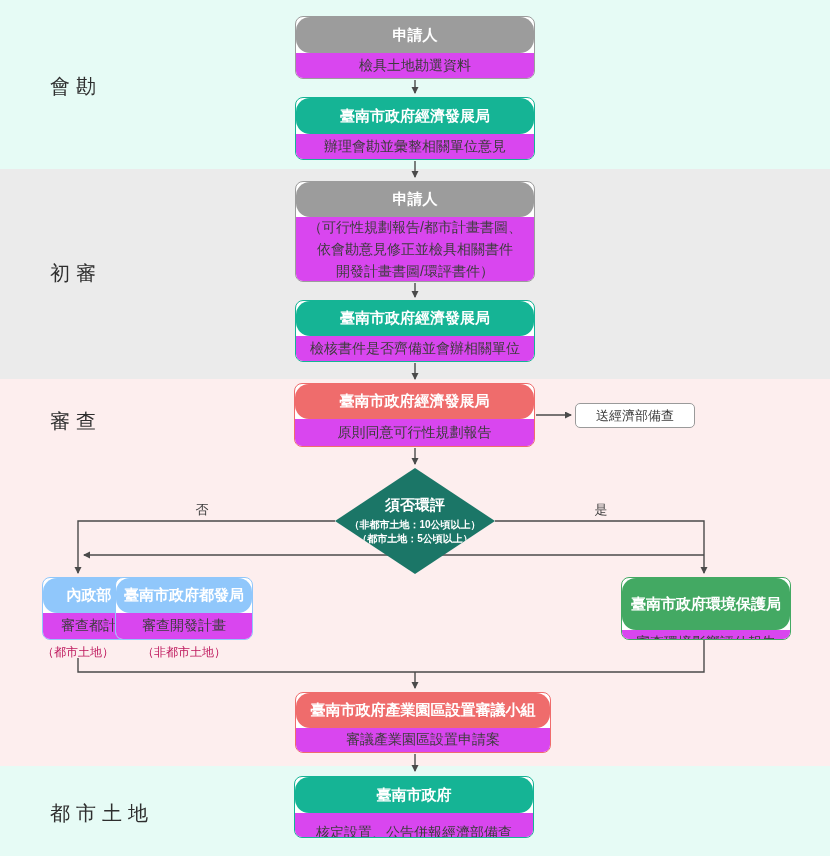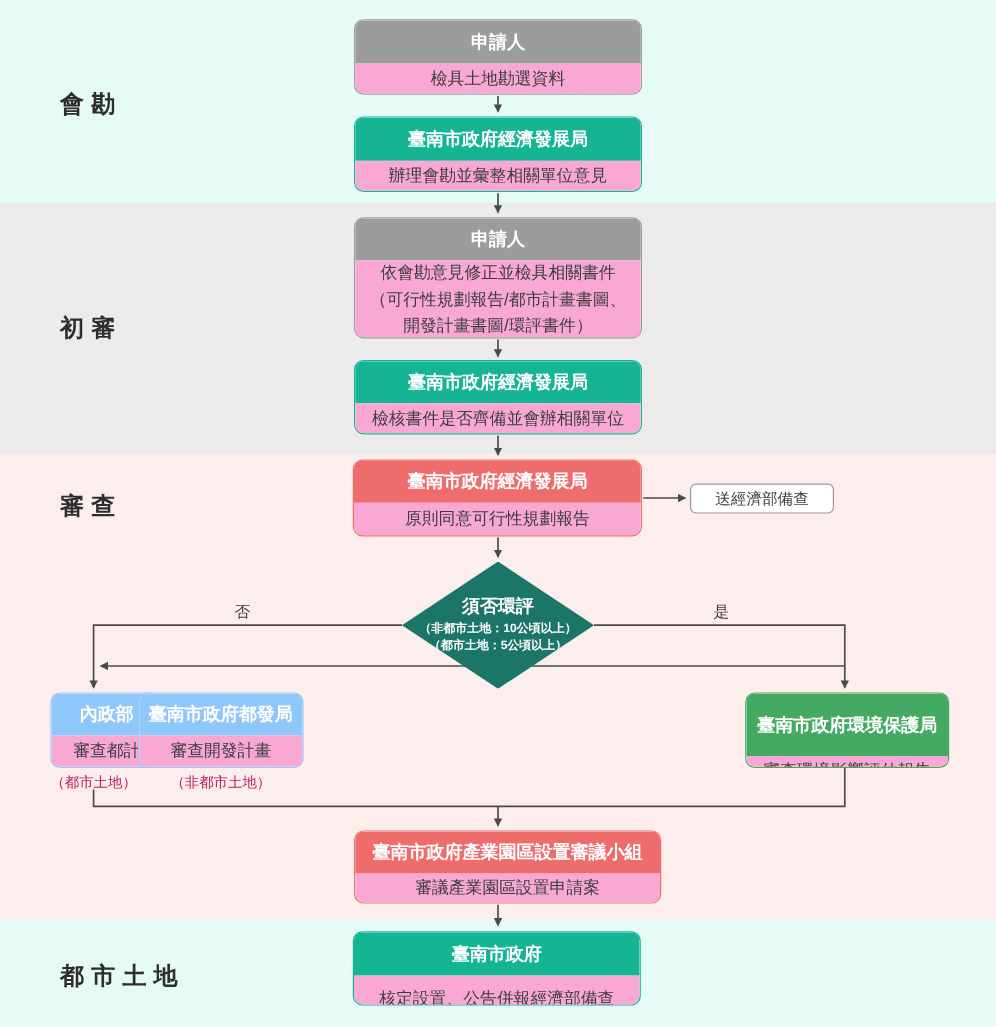--- a/index.html
+++ b/index.html
@@ -6,29 +6,29 @@
   body{font-family:"Liberation Sans","DejaVu Sans",sans-serif;}
   .canvas{position:relative;width:830px;height:856px;overflow:hidden;background:#e6fbf5;}
 
   
   .band{position:absolute;left:0;width:830px;}
   .band-survey{top:0;height:169px;background:#e6fbf5;}
   .band-preliminary{top:169px;height:210px;background:#ebebeb;}
   .band-review{top:379px;height:387px;background:#fdeeee;}
   .band-approval{top:766px;height:90px;background:#e6fbf5;}
 
-  .section-label{position:absolute;font-size:20px;font-weight:bold;color:#2e2e2e;letter-spacing:6px;white-space:nowrap;}
+  .section-label{position:absolute;font-size:20px;font-weight:normal;color:#2e2e2e;letter-spacing:6px;white-space:nowrap;}
 
   
   .wires{position:absolute;left:0;top:0;z-index:1;}
 
   
   .fbox{position:absolute;z-index:2;border:1px solid #999;border-radius:8px;background:#fff;overflow:hidden;box-sizing:border-box;}
-  .fbox-header{display:flex;align-items:center;justify-content:center;height:35px;color:#fff;font-weight:bold;font-size:15px;white-space:nowrap;}
-  .fbox-body{display:flex;flex-direction:column;align-items:center;justify-content:center;background:#f9a8d4;color:#3c3c3c;font-size:14px;padding:0 2px;}
+  .fbox-header{display:flex;align-items:center;justify-content:center;height:35px;color:#fff;font-weight:bold;font-size:15px;white-space:nowrap;border-radius:14px;}
+  .fbox-body{display:flex;flex-direction:column;align-items:center;justify-content:center;background:#d946ef;color:#3c3c3c;font-size:14px;padding:0 2px;}
   .gray{border-color:#9c9c9c;}  .gray  .fbox-header{background:#9c9c9c;}
   .teal{border-color:#15b495;}  .teal  .fbox-header{background:#15b495;}
   .red{border-color:#ef6c6c;}   .red   .fbox-header{background:#ef6c6c;}
   .blue{border-color:#90c7fb;}  .blue  .fbox-header{background:#90c7fb;}
   .green{border-color:#43a963;} .green .fbox-header{background:#43a963;}
   .body-line{line-height:22px;white-space:nowrap;}
 
   .side-box{position:absolute;z-index:2;display:flex;align-items:center;justify-content:center;
     background:#fff;border:1px solid #9a9a9a;border-radius:5px;font-size:13px;color:#3c3c3c;box-sizing:border-box;white-space:nowrap;}
 
@@ -83,22 +83,22 @@
   </div>
 
   <div class="fbox teal" style="left:295px;top:97px;width:240px;height:63px">
     <div class="fbox-header" style="height:36px">臺南市政府經濟發展局</div>
     <div class="fbox-body" style="height:25px">辦理會勘並彙整相關單位意見</div>
   </div>
 
   <div class="fbox gray" style="left:295px;top:181px;width:240px;height:101px">
     <div class="fbox-header" style="height:35px">申請人</div>
     <div class="fbox-body" style="height:64px">
+      <span class="body-line">（可行性規劃報告/都市計畫書圖、</span>
       <span class="body-line">依會勘意見修正並檢具相關書件</span>
-      <span class="body-line">（可行性規劃報告/都市計畫書圖、</span>
       <span class="body-line">開發計畫書圖/環評書件）</span>
     </div>
   </div>
 
   <div class="fbox teal" style="left:295px;top:300px;width:240px;height:62px">
     <div class="fbox-header" style="height:35px">臺南市政府經濟發展局</div>
     <div class="fbox-body" style="height:25px">檢核書件是否齊備並會辦相關單位</div>
   </div>
 
   <div class="fbox red" style="left:294px;top:383px;width:241px;height:64px">

